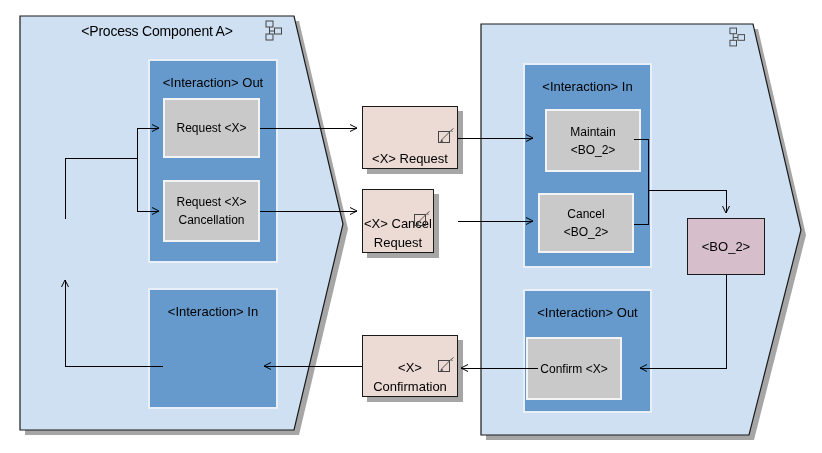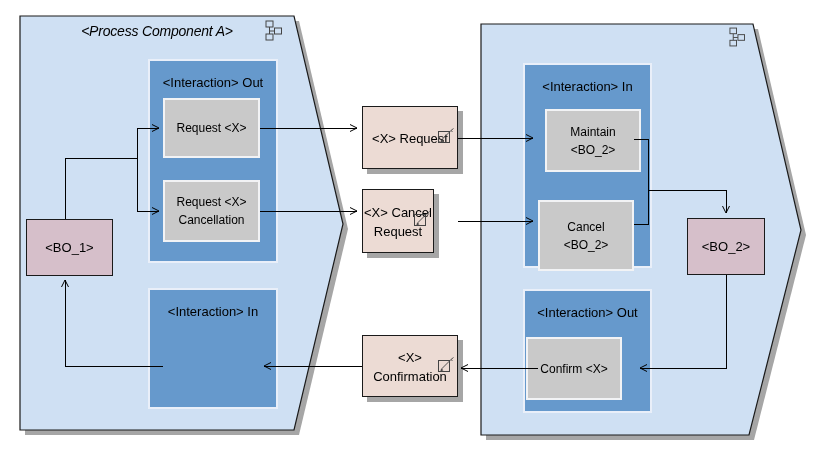--- a/index.html
+++ b/index.html
@@ -2,38 +2,38 @@
 <html><head>
 <meta charset="utf-8">
 <style>
   * { box-sizing: border-box; margin: 0; padding: 0; }
   html,body { background:#ffffff; }
   body { width:822px; height:453px; font-family:"Liberation Sans", sans-serif; color:#000; }
   .stage { position:relative; width:822px; height:453px; overflow:hidden; background:#fff; }
   svg.layer { position:absolute; left:0; top:0; }
   #connector-layer { pointer-events:none; }
 
-  .component-title { position:absolute; font-size:14px; text-align:center; letter-spacing:-0.2px;font-style:italic; }
+  .component-title { position:absolute; font-size:14px; text-align:center; letter-spacing:-0.2px; }
   .comp-icon { position:absolute; }
 
   .iact { position:absolute; background:#6699cc; border:2px solid #e9eff9; }
   .iact-title { font-size:13px; text-align:center; padding-top:14px; white-space:pre-line; }
 
   .op { position:absolute; background:#c9c9c9; border:2px solid #f2f3f5;
         display:flex; align-items:center; justify-content:center;
         text-align:center; font-size:12px; line-height:18px; white-space:pre-line; }
 
   .bo { position:absolute; background:#d6bfca; border:1px solid #1a1a1a;
         display:flex; align-items:center; justify-content:center; font-size:13px; }
 
   .msg { position:absolute; background:#ecdbd4; border:1px solid #1a1a1a;
          box-shadow:5px 5px 0 #a6a6a6;
-         display:flex; align-items:center; justify-content:center;
+         display:flex; align-items:flex-end; justify-content:center;
          text-align:center; font-size:13px; line-height:19px; white-space:pre-line;
-         padding-top:2px; }
+         padding-top:12px; }
   .msg-icon { position:absolute; top:2px; right:2px; }
 </style>
 </head>
 <body>
 
 <div class="stage">
 
   <svg class="layer" width="822" height="453" viewBox="0 0 822 453">
     <polygon points="25,21 299,21 348,229 299,435 25,435" fill="#a6a6a6"></polygon>
     <polygon points="20,16 294,16 343,224 294,430 20,430" fill="#cfe0f3" stroke="#1a1a1a" stroke-width="1.2"></polygon>
@@ -64,27 +64,26 @@
     <div class="iact-title">&lt;Interaction&gt; Out</div>
     <div class="op" style="left:13px; top:37px; width:97px; height:60px;">Request &lt;X&gt;</div>
     <div class="op" style="left:13px; top:119px; width:97px; height:62px;">Request &lt;X&gt;
 Cancellation</div>
   </div>
 
   <div class="iact" style="left:148px; top:288px; width:130px; height:121px;">
     <div class="iact-title">&lt;Interaction&gt; In</div>
   </div>
 
-  <div class="bo" style="left:26px; top:219px; width:87px; height:57px;">&lt;BO_1&gt;</div>
 
   <div class="iact" style="left:523px; top:63px; width:129px; height:205px;">
     <div class="iact-title">&lt;Interaction&gt; In</div>
     <div class="op" style="left:20px; top:44px; width:96px; height:63px;">Maintain
 &lt;BO_2&gt;</div>
-    <div class="op" style="left:13px; top:135px; width:96px; height:71px;">Cancel
+    <div class="op" style="left:13px; top:128px; width:96px; height:60px;">Cancel
 &lt;BO_2&gt;</div>
   </div>
 
   <div class="iact" style="left:523px; top:289px; width:129px; height:124px;">
     <div class="iact-title">&lt;Interaction&gt; Out</div>
     <div class="op" style="left:1px; top:46px; width:96px; height:63px;">Confirm &lt;X&gt;</div>
   </div>
 
   <div class="bo" style="left:687px; top:218px; width:78px; height:57px;">&lt;BO_2&gt;</div>
 

